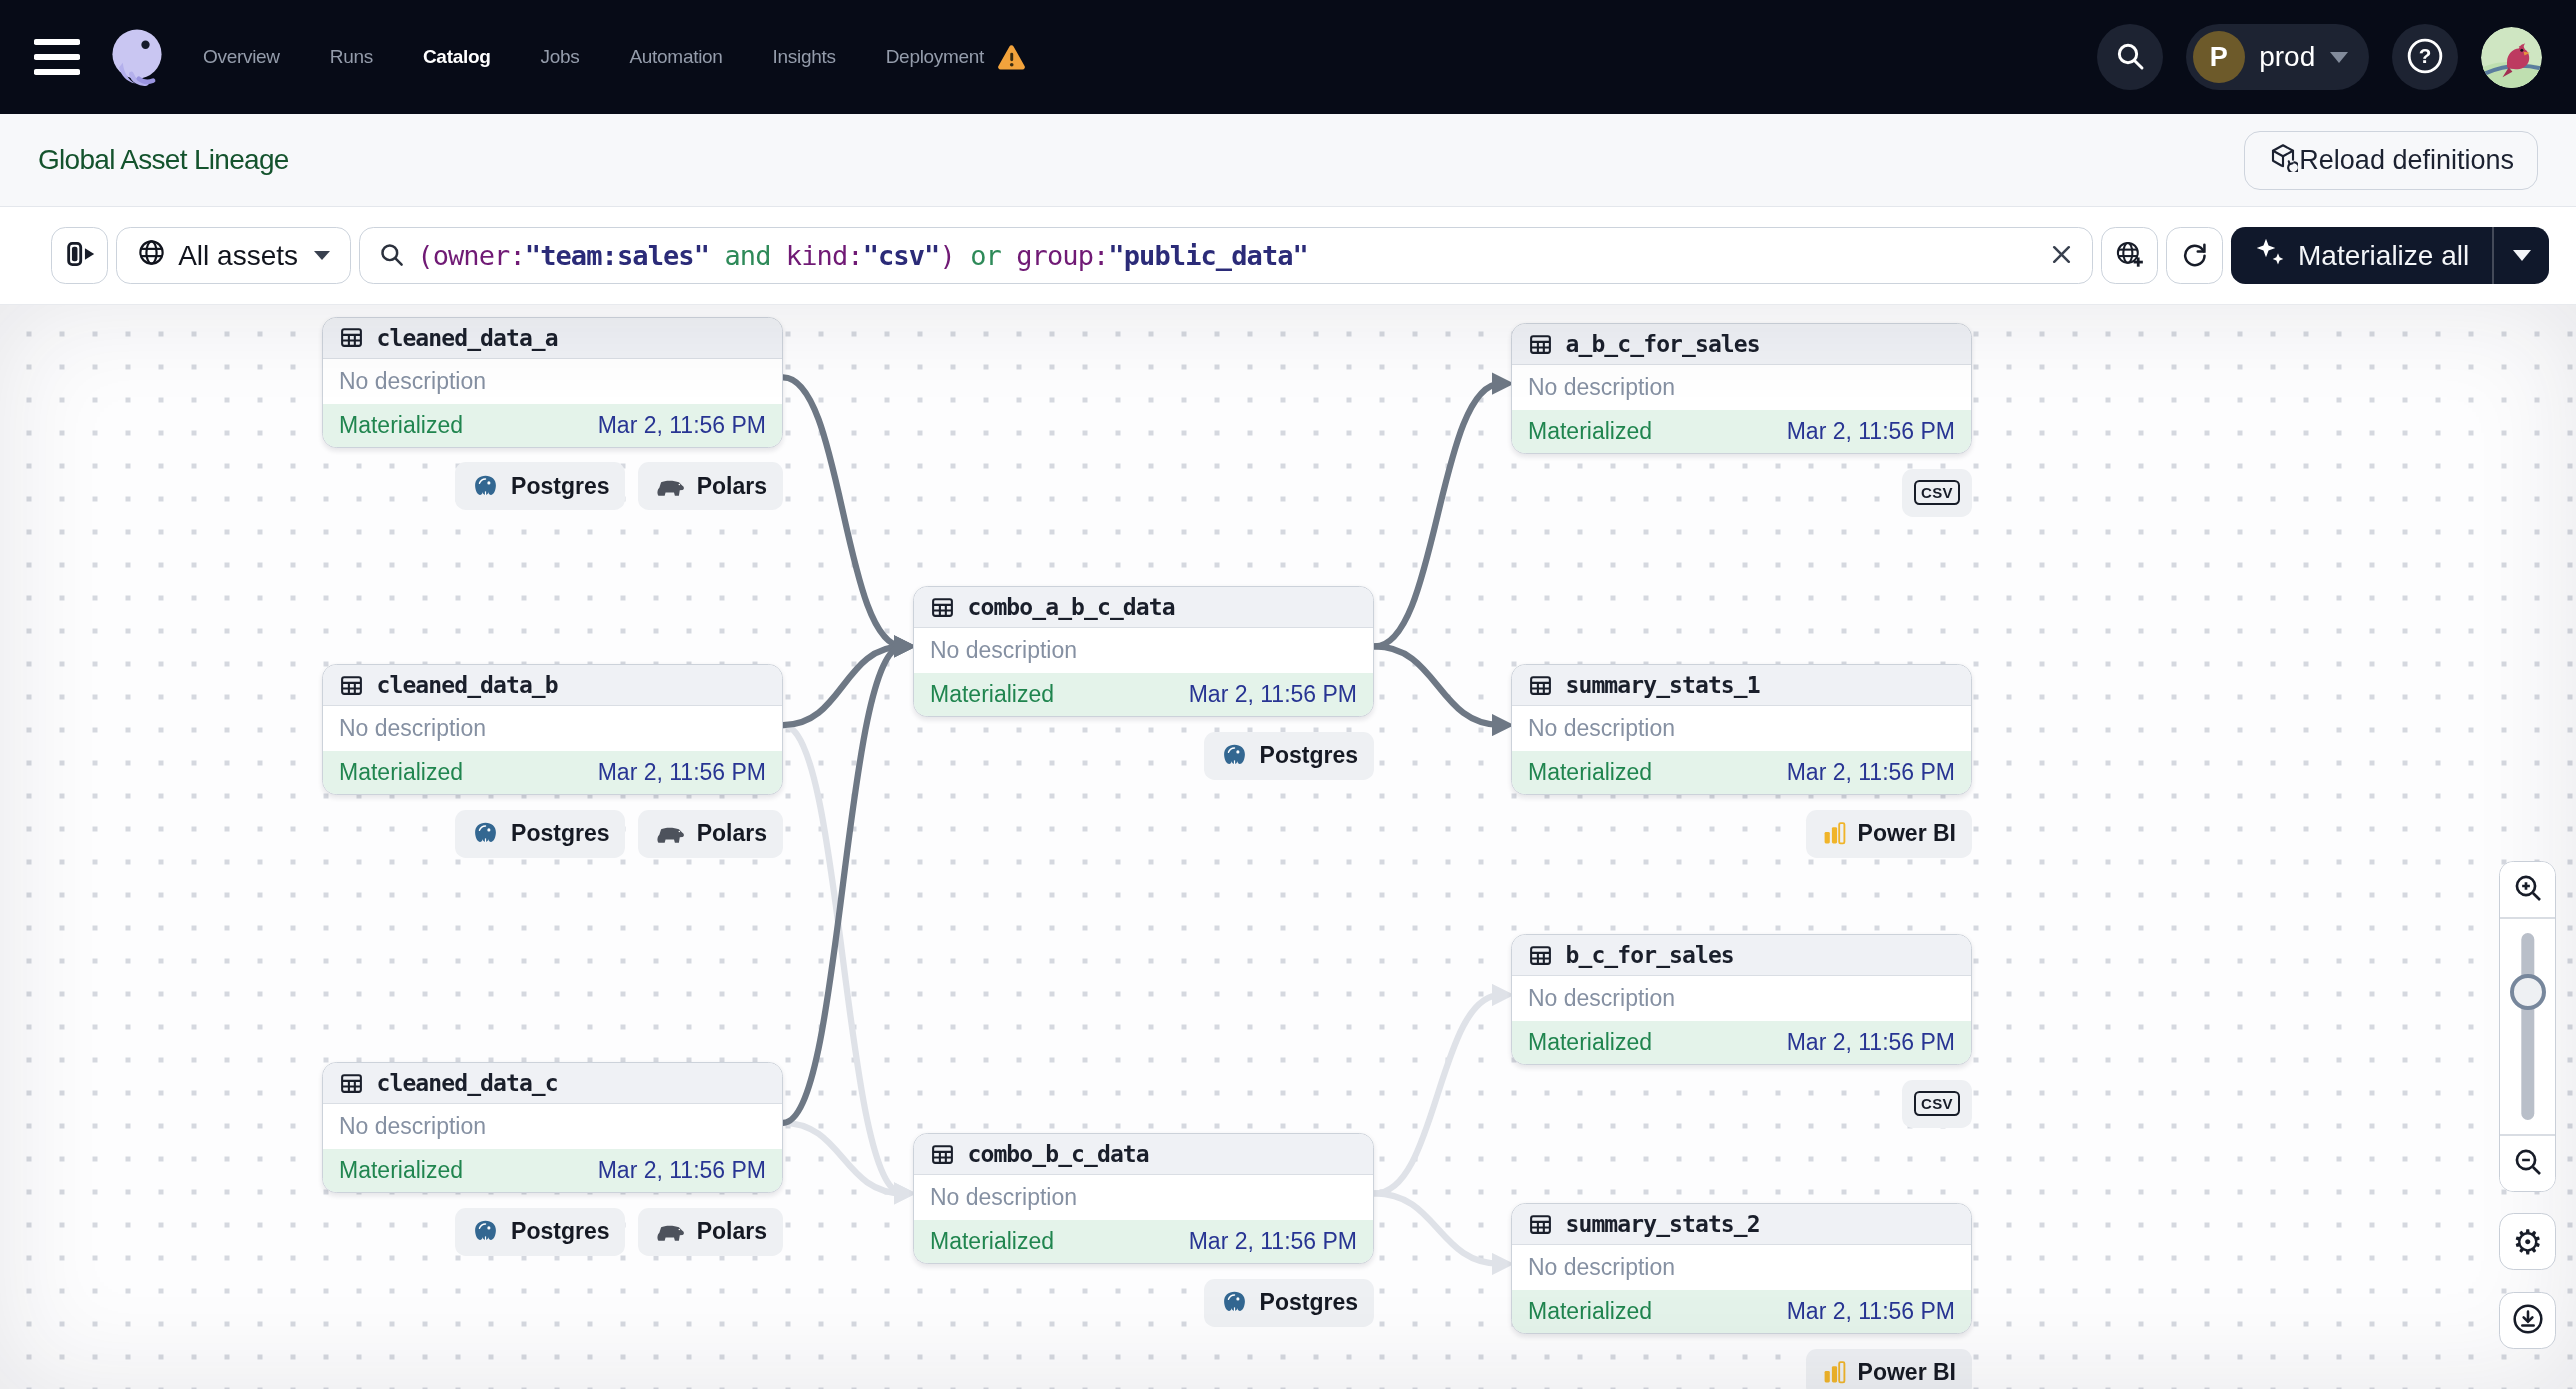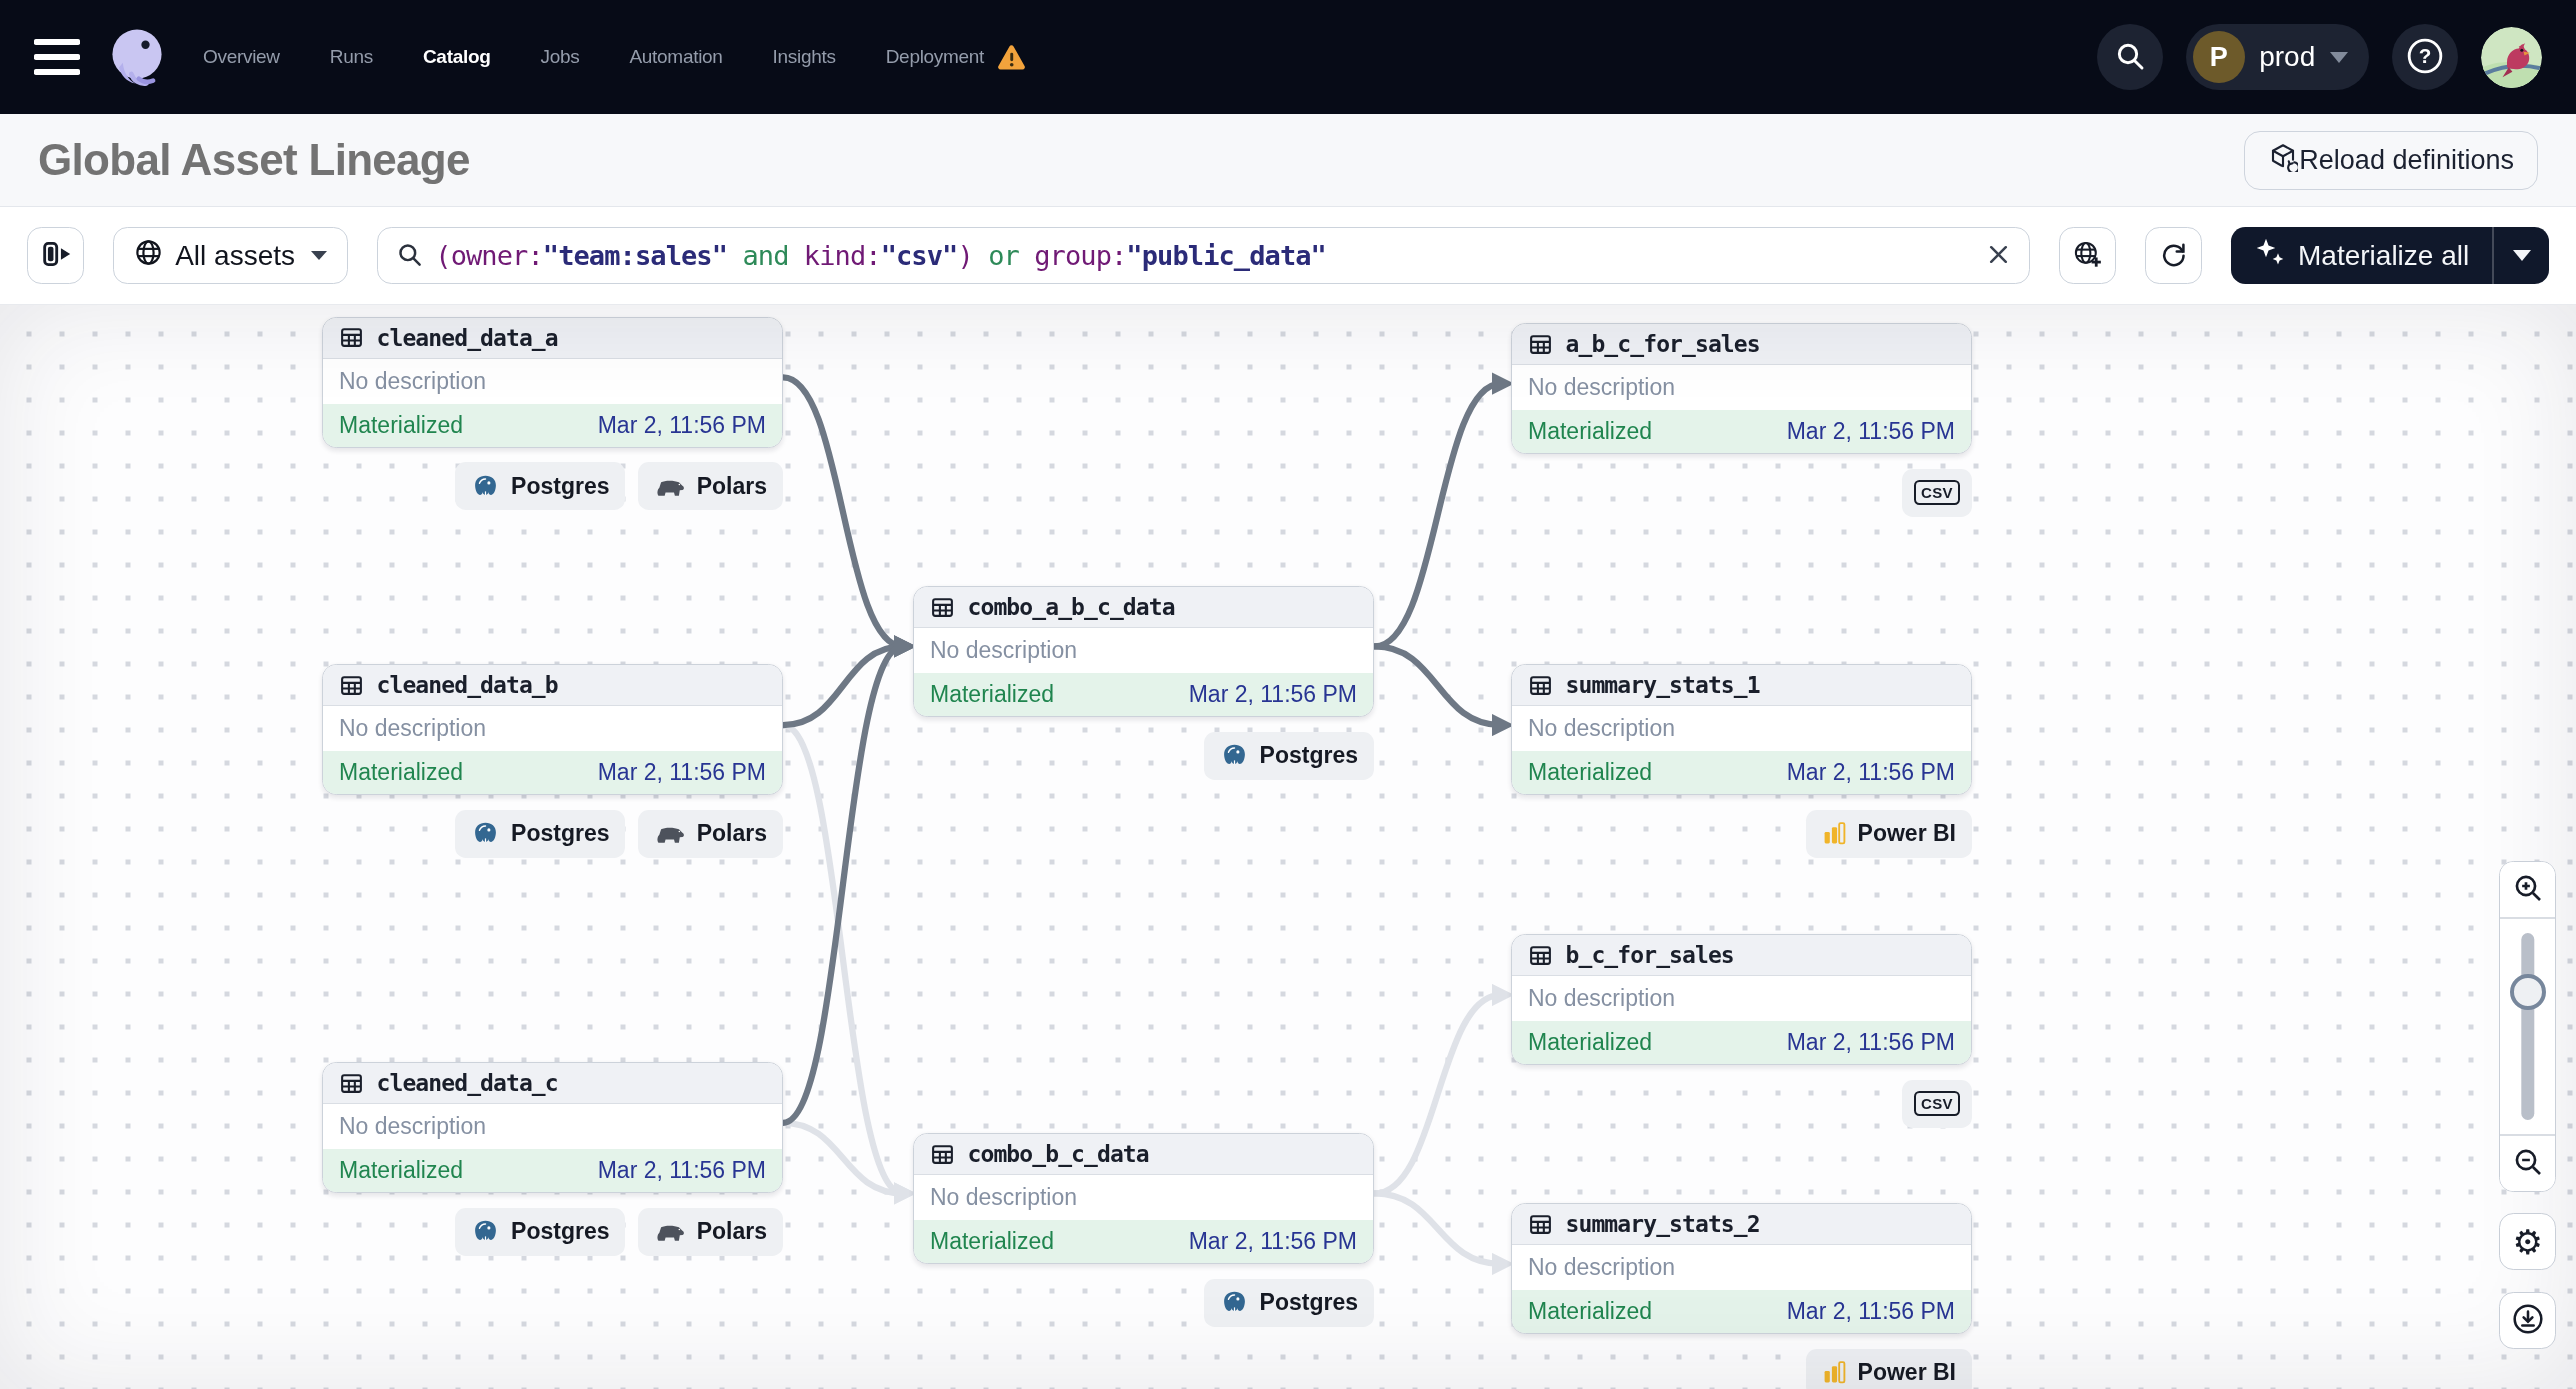--- a/index.html
+++ b/index.html
@@ -19,25 +19,25 @@
   .nav-right { display:flex; align-items:center; gap:23px; }
   .icon-circle { width:66px; height:66px; border-radius:50%; background:#1d2332; display:flex; align-items:center; justify-content:center; cursor:pointer; }
   .env-pill { height:66px; border-radius:36px; background:#1d2332; display:flex; align-items:center; gap:14.3px; padding:0 21.5px 0 7.2px; cursor:pointer; }
   .env-avatar { width:52px; height:52px; border-radius:50%; background:#6d5a2a; color:#fff; font-weight:700; font-size:27px; display:flex; align-items:center; justify-content:center; }
   .env-name { color:#fff; font-size:28px; }
   .chev { width:0; height:0; border-left:9.8px solid transparent; border-right:9.8px solid transparent; border-top:11.6px solid #828b9b; }
   .user-avatar { width:61px; height:61px; border-radius:50%; overflow:hidden; cursor:pointer; }
 
   
   .page-header { height:93px; background:#f7f8fa; border-bottom:0.9px solid #e4e7ec; display:flex; align-items:center; padding:0 38px; }
-  .page-title { font-size:44px; font-weight:700; color:#737373; letter-spacing:-0.7px; }
+  .page-title { font-size:28px; font-weight:400; color:#14532d; letter-spacing:-0.7px; }
   .reload-btn { margin-left:auto; height:59px; border:1.8px solid #ced4dd; border-radius:16px; background:transparent; display:flex; gap:1px; align-items:center; padding:0 23px; font-size:27px; color:#1b2130; cursor:pointer; }
 
   
-  .toolbar { height:97px; background:#ffffff; display:flex; align-items:center; padding:0 27px; gap:29px; }
+  .toolbar { height:97px; background:#ffffff; display:flex; align-items:center; padding:0 27px; gap:8px;margin-left:24px; }
   .tool-btn { height:57px; min-width:57px; border:1.8px solid #ccd3dc; border-radius:14.3px; background:#fff; display:flex; align-items:center; justify-content:center; cursor:pointer; }
   .scope-btn { padding:0 19.7px; gap:12.5px; font-size:28px; color:#11141d; }
   .scope-btn .chev-sm { width:0;height:0;border-left:8px solid transparent;border-right:8px solid transparent;border-top:9.8px solid #39414f; margin-left:3.6px; }
   .search-box { flex:1; height:57px; border:1.8px solid #ccd3dc; border-radius:14.3px; display:flex; align-items:center; padding:0 18px; gap:12.5px; background:#fff; }
   .query { flex:1; font-family:"DejaVu Sans Mono", monospace; font-size:27px; letter-spacing:-0.9px; white-space:pre; overflow:hidden; }
   .seg-plain { color:#701a75; }
   .seg-value { color:#2b2b78; font-weight:700; }
   .seg-op    { color:#2e8a59; }
   .clear-btn { display:flex; align-items:center; justify-content:center; cursor:pointer; }
   .materialize-btn { height:57px; border-radius:14.3px; background:#10182b; color:#f4f6f9; display:flex; align-items:center; overflow:hidden; cursor:pointer; }

